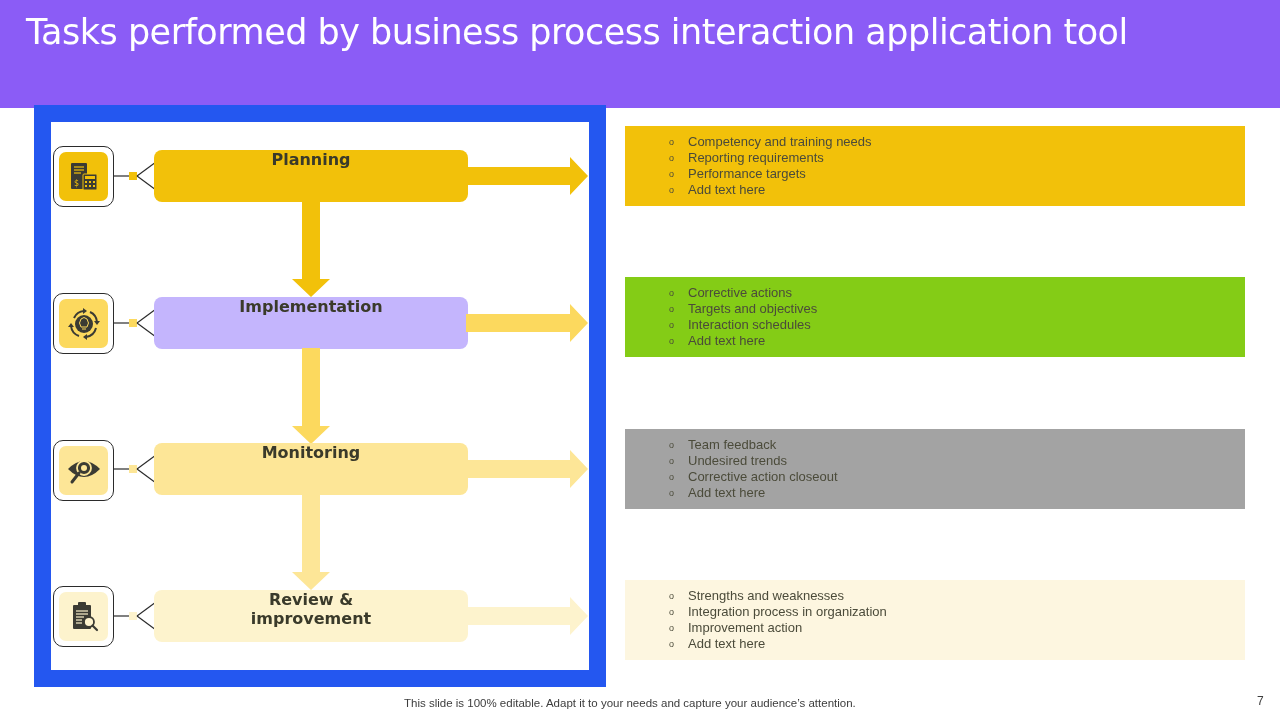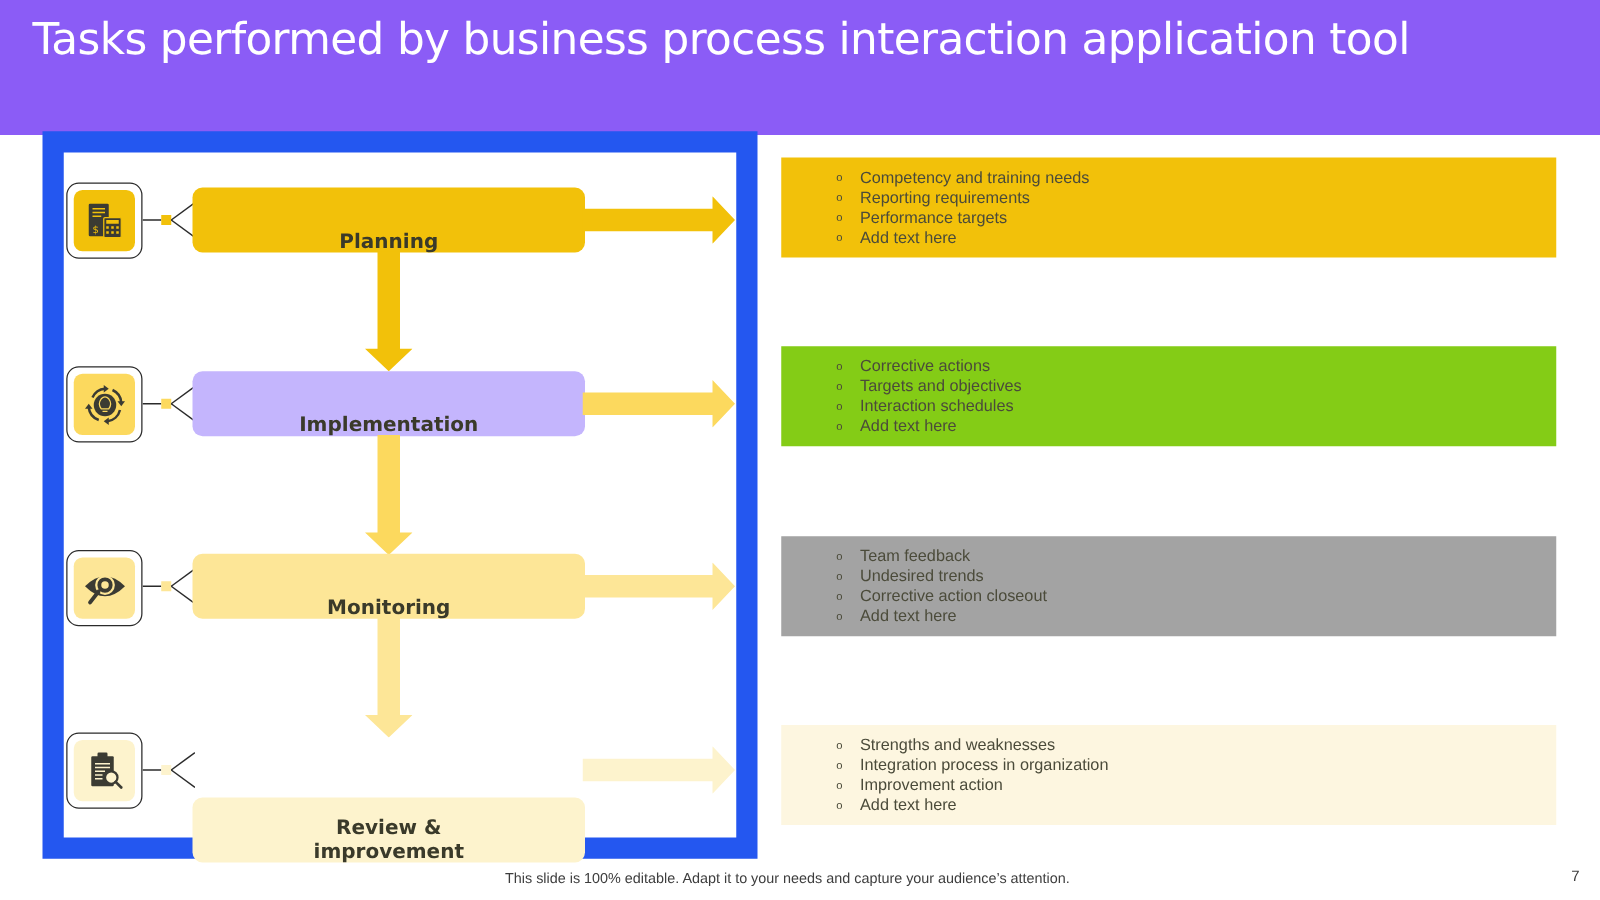--- a/index.html
+++ b/index.html
@@ -11,21 +11,21 @@
   .subtitle { position: absolute; left: 26px; top: 66px; font-size: 11px; color: #ffffff; white-space: nowrap; letter-spacing: -0.1px; }
 
   .frame { position: absolute; left: 34px; top: 105px; width: 572px; height: 582px; background: #2457f0; }
   .frame-inner { position: absolute; left: 51px; top: 122px; width: 538px; height: 548px; background: #ffffff; }
 
   .icon-box { position: absolute; left: 53px; width: 61px; height: 61px; border: 1.2px solid #2b2b2b; border-radius: 10px; background: #fff; }
   .icon-box .fill { position: absolute; left: 5px; top: 5px; width: 49px; height: 49px; border-radius: 7px; display:flex; align-items:center; justify-content:center; }
   .icon-box svg { width: 36px; height: 36px; }
 
   .conn { position: absolute; left: 114px; width: 42px; height: 40px; }
-  .stage { position: absolute; left: 154px; width: 314px; height: 52px; border-radius: 8px; display: flex; align-items: flex-end; justify-content: center; text-align: center; font-family: "DejaVu Sans", sans-serif; font-weight: bold; font-size: 16px; color: #3a3a2a; line-height: 19px; }
+  .stage { position: absolute; left: 154px; width: 314px; height: 52px; border-radius: 8px; display: flex; align-items: flex-start; justify-content: center; text-align: center; font-family: "DejaVu Sans", sans-serif; font-weight: bold; font-size: 16px; color: #3a3a2a; line-height: 19px; }
 
   .harrow { position: absolute; left: 466px; width: 122px; height: 38px; }
   .varrow { position: absolute; left: 292px; width: 38px; }
 
   .detail { position: absolute; left: 625px; width: 620px; height: 80px; }
   .detail ul { position: absolute; left: 44px; top: 8px; list-style: none; }
   .detail li { font-size: 13px; color: #4b4b3a; line-height: 16px; white-space: nowrap; }
   .detail li .b { display: inline-block; width: 19px; font-size: 9px; color: #4b4b3a; vertical-align: 1px; }
 
   .footer { position: absolute; left: 404px; top: 697px; font-size: 11.5px; color: #3d3d3d; white-space: nowrap; }
@@ -153,21 +153,21 @@
       <line x1="26.5" y1="26.5" x2="31" y2="31" stroke="#3b3b33" stroke-width="2.2" stroke-linecap="round"></line>
     </svg>
   </div>
 </div>
 <svg class="conn" style="top:596px;" viewBox="0 0 42 40">
   <line x1="0" y1="20" x2="15" y2="20" stroke="#2b2b2b" stroke-width="1.2"></line>
   <rect x="15" y="16" width="8" height="8" fill="#fdf3cd"></rect>
   <line x1="23" y1="20" x2="42" y2="6" stroke="#2b2b2b" stroke-width="1.2"></line>
   <line x1="23" y1="20" x2="42" y2="34" stroke="#2b2b2b" stroke-width="1.2"></line>
 </svg>
-<div class="stage" style="top:590px; background:#fdf3cd;margin-top:48px;">
+<div class="stage" style="top:590px; background:#fdf3cd;">
   <span style="display:block; width:150px;">Review &amp; improvement</span>
 </div>
 <svg class="harrow" style="top:597px;" viewBox="0 0 122 38">
   <polygon points="0,10 104,10 104,0 122,19 104,38 104,28 0,28" fill="#fdf3cd"></polygon>
 </svg>
 
 <div class="detail" style="top:126px; background:#f2c10a;">
   <ul>
     <li><span class="b">o</span><span>Competency and training needs</span></li>
     <li><span class="b">o</span><span>Reporting requirements</span></li>

